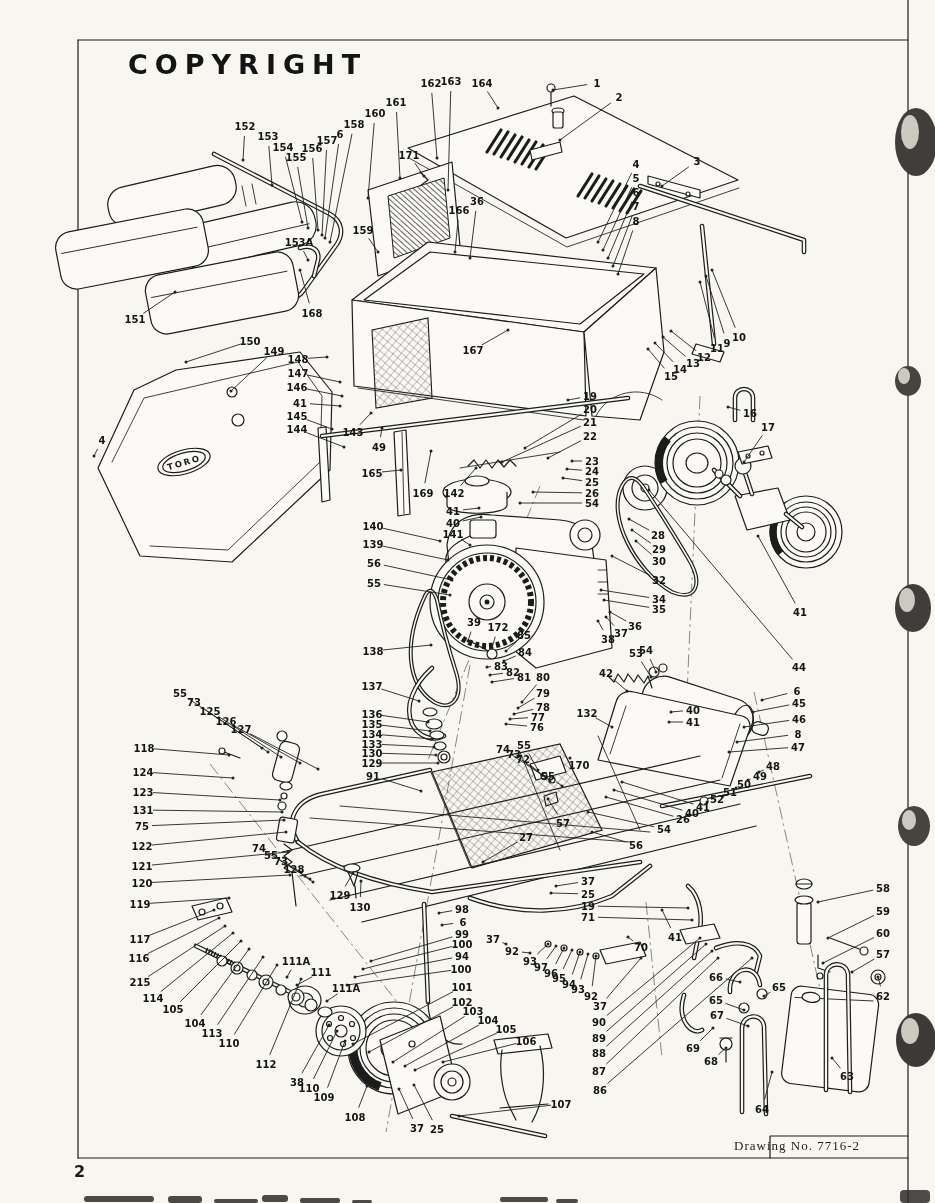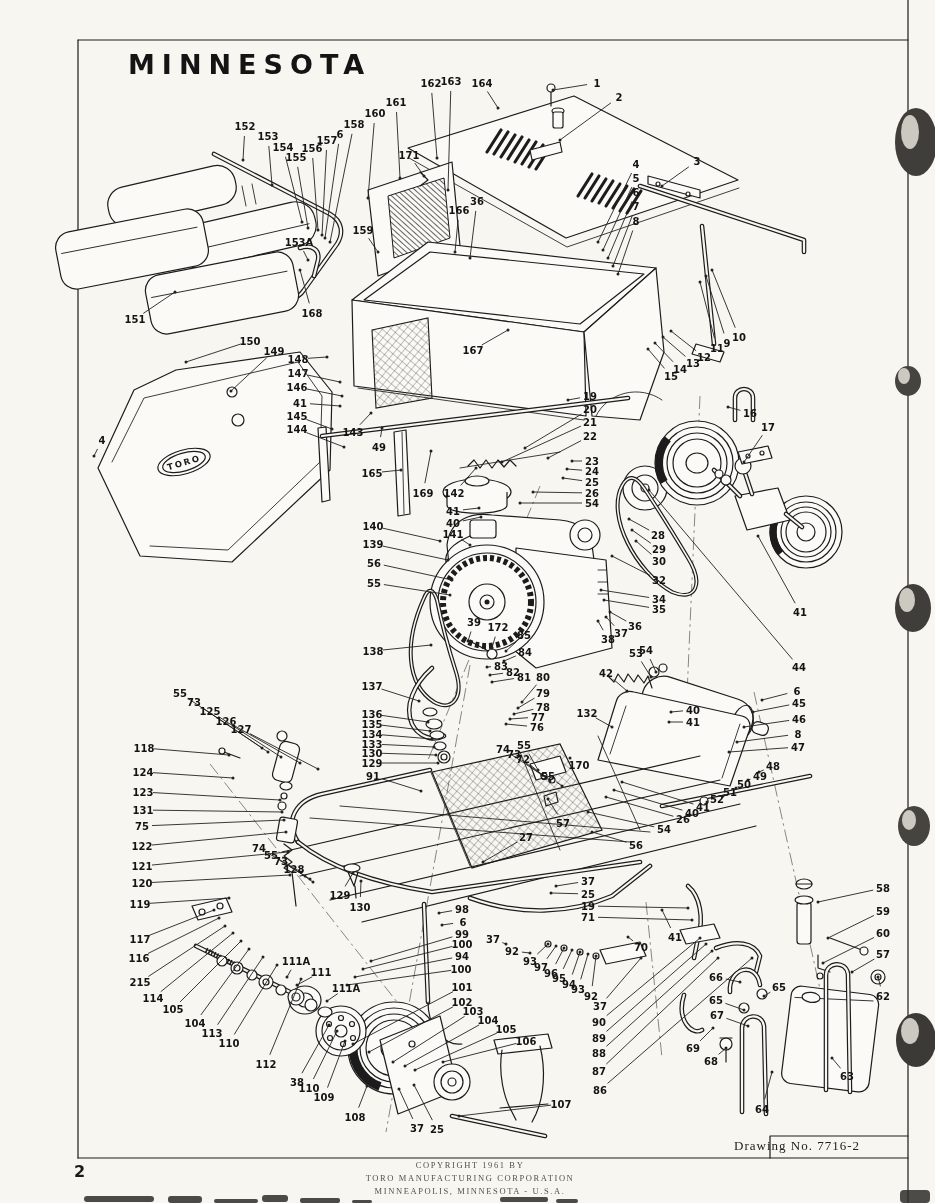--- a/index.html
+++ b/index.html
@@ -1031,24 +1031,19 @@
         <text x="716" y="1003.5" text-anchor="middle" style="font:700 10px 'DejaVu Sans',sans-serif;fill:#141414">65</text>
         <text x="717" y="1018.5" text-anchor="middle" style="font:700 10px 'DejaVu Sans',sans-serif;fill:#141414">67</text>
         <text x="693" y="1051.5" text-anchor="middle" style="font:700 10px 'DejaVu Sans',sans-serif;fill:#141414">69</text>
         <text x="711" y="1064.5" text-anchor="middle" style="font:700 10px 'DejaVu Sans',sans-serif;fill:#141414">68</text>
         <text x="847" y="1079.5" text-anchor="middle" style="font:700 10px 'DejaVu Sans',sans-serif;fill:#141414">63</text>
         <text x="762" y="1112.5" text-anchor="middle" style="font:700 10px 'DejaVu Sans',sans-serif;fill:#141414">64</text>
       </g>
   </svg>
 
   <div class="title">
-    <div class="t2">MINNESOTA</div>
+    <div class="t2">COPYRIGHT</div>
   </div>
 
   <div class="drawno">Drawing No. 7716-2</div>
   <div class="pageno">2</div>
 
-  <div class="footer">
-    <div>COPYRIGHT 1961 BY</div>
-    <div>TORO MANUFACTURING CORPORATION</div>
-    <div>MINNEAPOLIS, MINNESOTA - U.S.A.</div>
-  </div>
 </div>
 
 </body></html>

